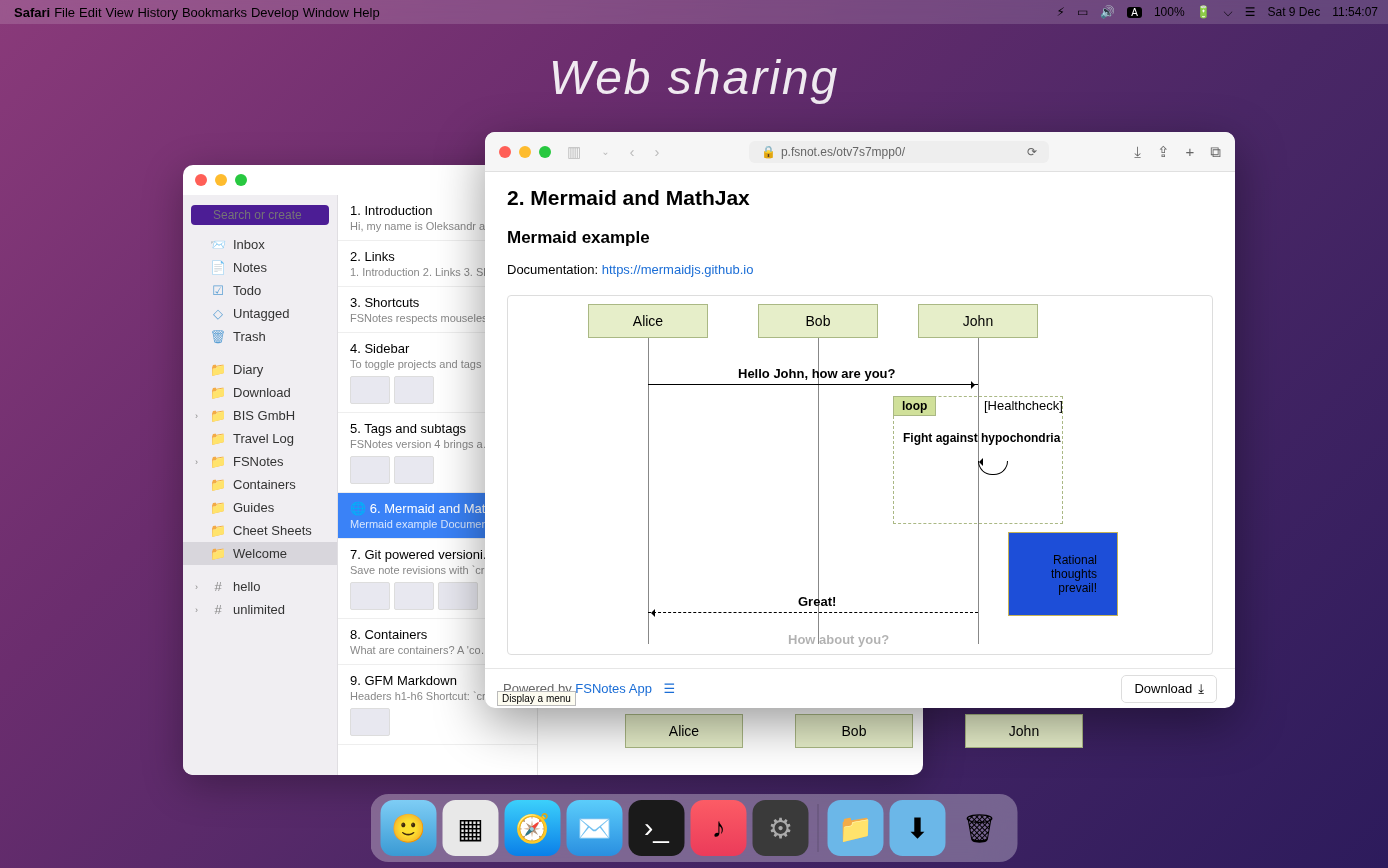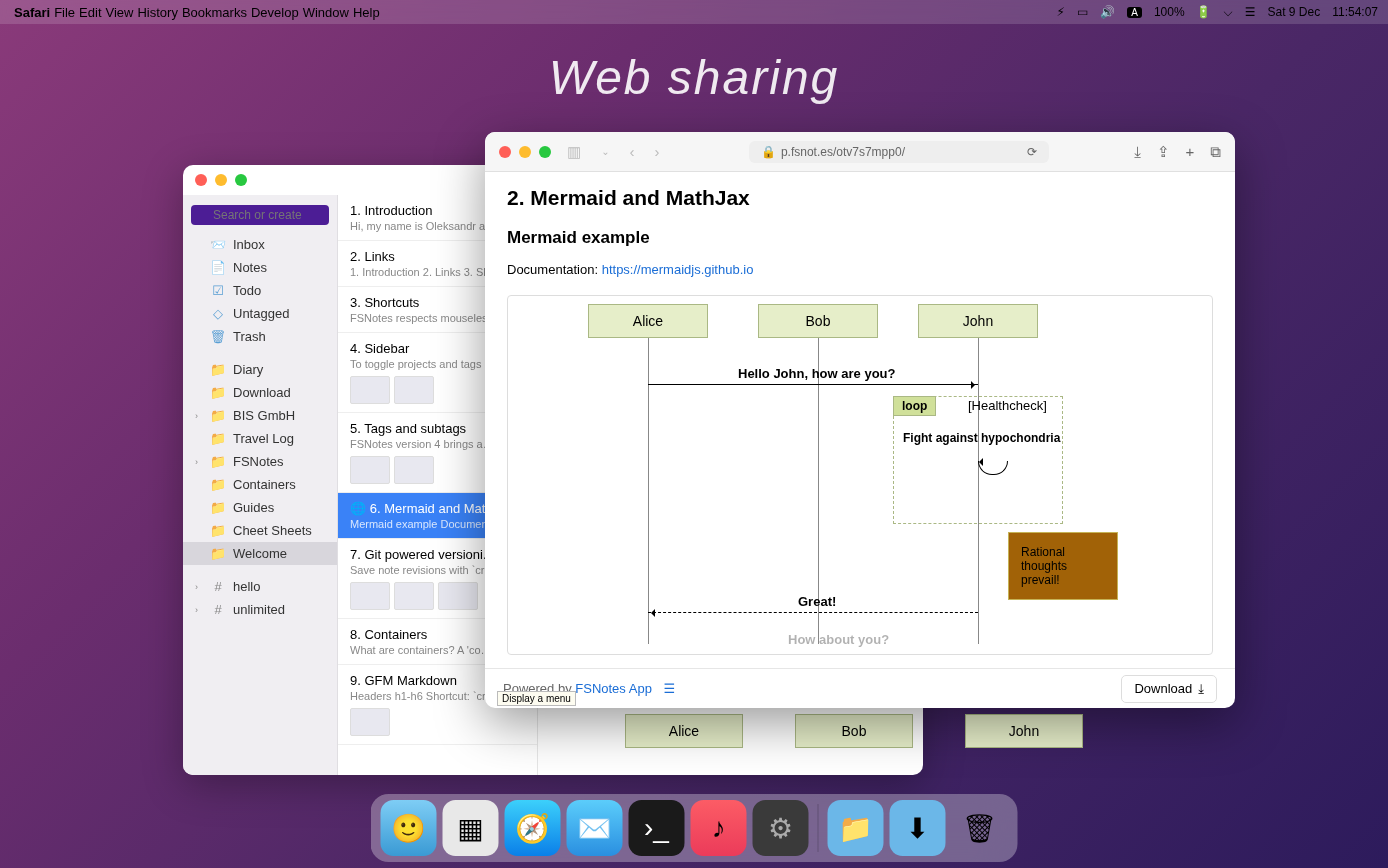--- a/index.html
+++ b/index.html
@@ -56,21 +56,21 @@
 .seq-actor { position: absolute; width: 120px; height: 34px; background: #e6eec9; border: 1px solid #aab884; display: flex; align-items: center; justify-content: center; font-size: 14px; top: 8px; }
 .seq-line { position: absolute; width: 1px; background: #888; top: 42px; bottom: 10px; }
 .seq-msg { position: absolute; font-size: 13px; font-weight: 700; white-space: nowrap; }
 .seq-arrow { position: absolute; border-top: 1px solid #000; }
 .seq-arrow.dashed { border-top: 1px dashed #000; }
 .seq-arrow::after { content: ''; position: absolute; right: -1px; top: -4px; border: 4px solid transparent; border-left-color: #000; }
 .seq-arrow.left::after { right: auto; left: -1px; border-left-color: transparent; border-right-color: #000; }
 .loop-box { position: absolute; border: 1px dashed #aab884; }
 .loop-label { position: absolute; background: #d0e09a; border: 1px solid #aab884; padding: 2px 8px; font-size: 12px; font-weight: 600; }
 .loop-cond { position: absolute; font-size: 13px; }
-.note-box { position: absolute; background: #a16207; border: 1px solid #c6b356; padding: 12px; font-size: 12px; text-align: left; width: 110px; }
+.note-box { position: absolute; background: #1d4ed8; border: 1px solid #c6b356; padding: 20px; font-size: 12px; text-align: right; width: 110px; }
 .self-loop { position: absolute; width: 30px; height: 14px; border: 1.5px solid #000; border-top: none; border-radius: 0 0 15px 15px; }
 .self-loop::after { content: ''; position: absolute; left: -4px; top: -3px; border: 4px solid transparent; border-right-color: #000; }
 
 .safari-footer { height: 40px; border-top: 1px solid #e6e6e6; display: flex; align-items: center; padding: 0 18px; justify-content: space-between; font-size: 13px; position: relative; }
 .footer-left { color: #666; }
 .footer-left a { color: #1a6dd6; text-decoration: none; }
 .dl-btn { border: 1px solid #ddd; border-radius: 5px; padding: 5px 12px; background: #fff; display: flex; align-items: center; gap: 6px; cursor: pointer; font-size: 13px; }
 .tooltip { position: absolute; left: 12px; bottom: 2px; background: #fdfcf0; border: 1px solid #bbb; padding: 1px 4px; font-size: 10px; }
 
 .bg-actors { position: absolute; top: 714px; left: 625px; display: flex; gap: 52px; }
@@ -310,21 +310,21 @@
       <div class="seq-actor" style="left:80px">Alice</div>
       <div class="seq-actor" style="left:250px">Bob</div>
       <div class="seq-actor" style="left:410px">John</div>
       <div class="seq-line" style="left:140px"></div>
       <div class="seq-line" style="left:310px"></div>
       <div class="seq-line" style="left:470px"></div>
       <div class="seq-msg" style="left:230px;top:70px">Hello John, how are you?</div>
       <div class="seq-arrow" style="left:140px;top:88px;width:330px"></div>
       <div class="loop-box" style="left:385px;top:100px;width:170px;height:128px"></div>
       <div class="loop-label" style="left:385px;top:100px">loop</div>
-      <div class="loop-cond" style="left:460px;top:102px">[Healthcheck]</div>
+      <div class="loop-cond" style="left:476px;top:102px">[Healthcheck]</div>
       <div class="seq-msg" style="left:395px;top:135px;font-size:12px">Fight against hypochondria</div>
       <div class="self-loop" style="left:470px;top:165px"></div>
       <div class="note-box" style="left:500px;top:236px">Rational thoughts prevail!</div>
       <div class="seq-msg" style="left:290px;top:298px">Great!</div>
       <div class="seq-arrow dashed left" style="left:140px;top:316px;width:330px"></div>
       <div class="seq-msg" style="left:280px;top:336px;opacity:0.3">How about you?</div>
     </div>
   </div>
   <div class="safari-footer">
     <div class="footer-left">

